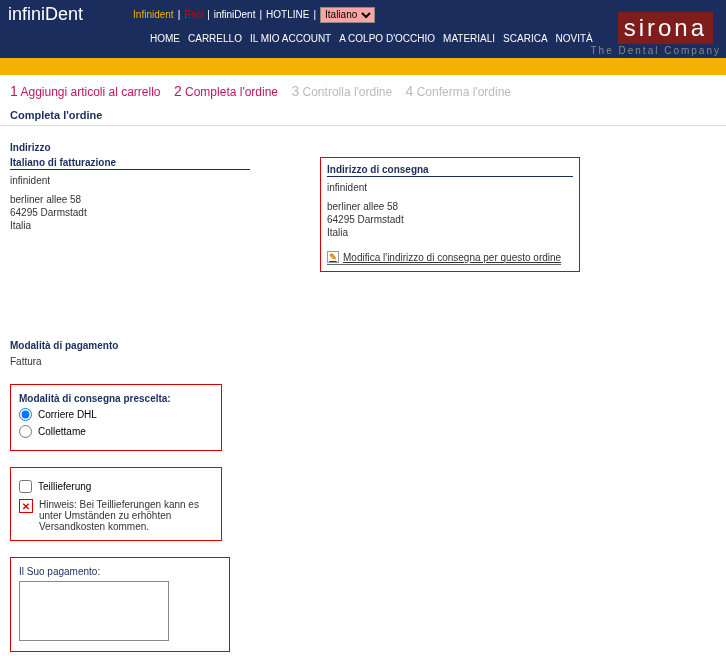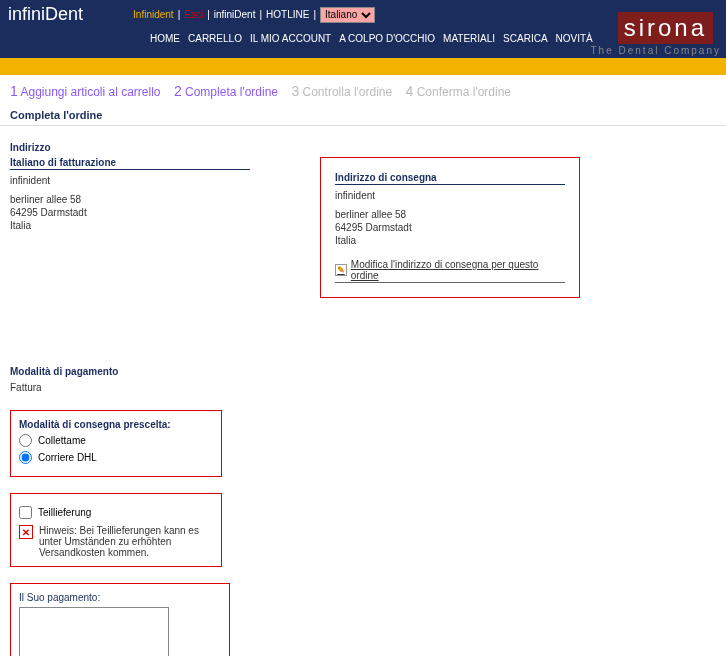--- a/index.html
+++ b/index.html
@@ -70,21 +70,21 @@
     letter-spacing: 2px;
     margin-top: 1px;
   }
   .yellowbar { background: #f3b200; height: 17px; }
   .steps {
     background: #fff;
     padding: 8px 10px;
     font-size: 12px;
   }
   .steps span.num { font-size: 14px; font-weight: normal; }
-  .steps .active { color: #8b5cf6; }
+  .steps .active { color: #be185d; }
   .steps .inactive { color: #bbb; }
   .page-title {
     color: #1a2d5c;
     font-weight: bold;
     padding: 2px 10px 4px 10px;
     background: #fff;
     border-bottom: 1px solid #ddd;
   }
   .content {
     background: #fff;
@@ -104,21 +104,21 @@
     padding-bottom: 1px;
     margin-bottom: 4px;
   }
   .two-col {
     display: flex;
     gap: 30px;
   }
   .col { flex: 0 0 240px; }
   .col.delivery {
     border: 1px solid #d00;
-    padding: 14px;
+    padding: 6px;
     flex: 0 0 260px;
     margin-left: 40px;
   }
   .addr {
     font-size: 10px;
     color: #333;
     line-height: 1.3;
     margin-bottom: 4px;
   }
   .modify-link {
@@ -285,26 +285,26 @@
   </div>
 
   <div style="margin-top:68px">
     <div class="section-title">Modalità di pagamento</div>
     <div class="addr">Fattura</div>
   </div>
 
   <div class="redbox">
     <div class="section-title" style="margin-top:0">Modalità di consegna prescelta:</div>
     <label class="radio-row">
+      <input type="radio" name="ship" checked="" style="">
+      <span>Corriere DHL</span>
+    </label>
+    <label class="radio-row">
       <input type="radio" name="ship" style="">
       <span>Collettame</span>
-    </label>
-    <label class="radio-row">
-      <input type="radio" name="ship" checked="" style="">
-      <span>Corriere DHL</span>
     </label>
   </div>
 
   <div class="redbox">
     <label class="check-row">
       <input type="checkbox" style="">
       <span>Teillieferung</span>
     </label>
     <div class="hint">
       <span class="xicon">✕</span>

